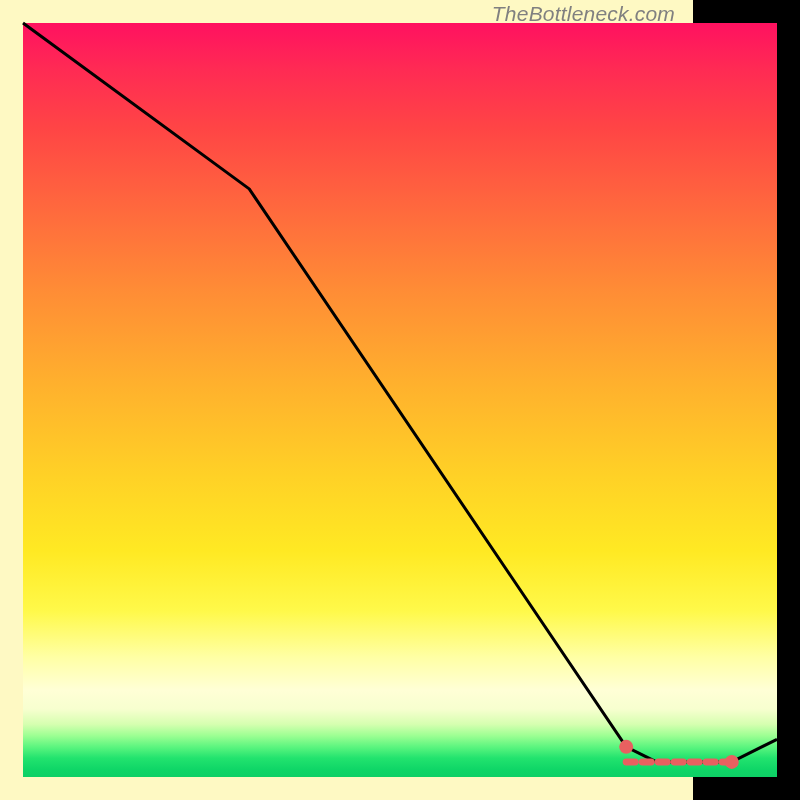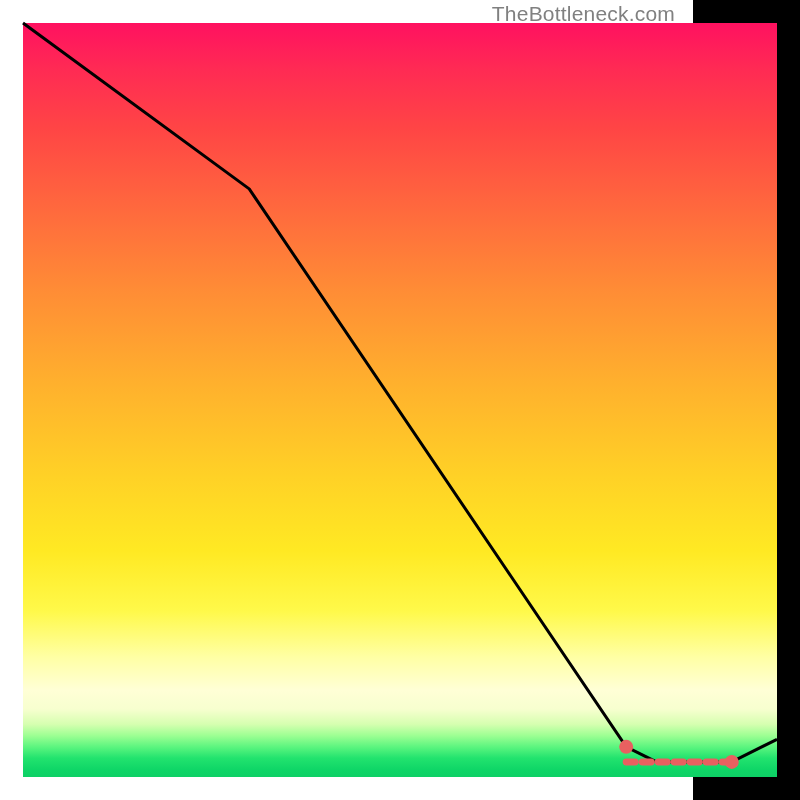--- a/index.html
+++ b/index.html
@@ -8,21 +8,22 @@
     width: 800px;
     height: 800px;
     background: #000;
     overflow: hidden;
     font-family: Arial, Helvetica, sans-serif;
   }
   .chart-container {
     position: relative;
     width: 693px;
     height: 800px;
-    background: #ffffff;
+    background: #fef9c3;
+    font-style: italic;
   }
   .plot-area {
     position: absolute;
     left: 23px;
     top: 23px;
     width: 754px;
     height: 754px;
     
     background: linear-gradient(to bottom,
       #ff1160 0%,

